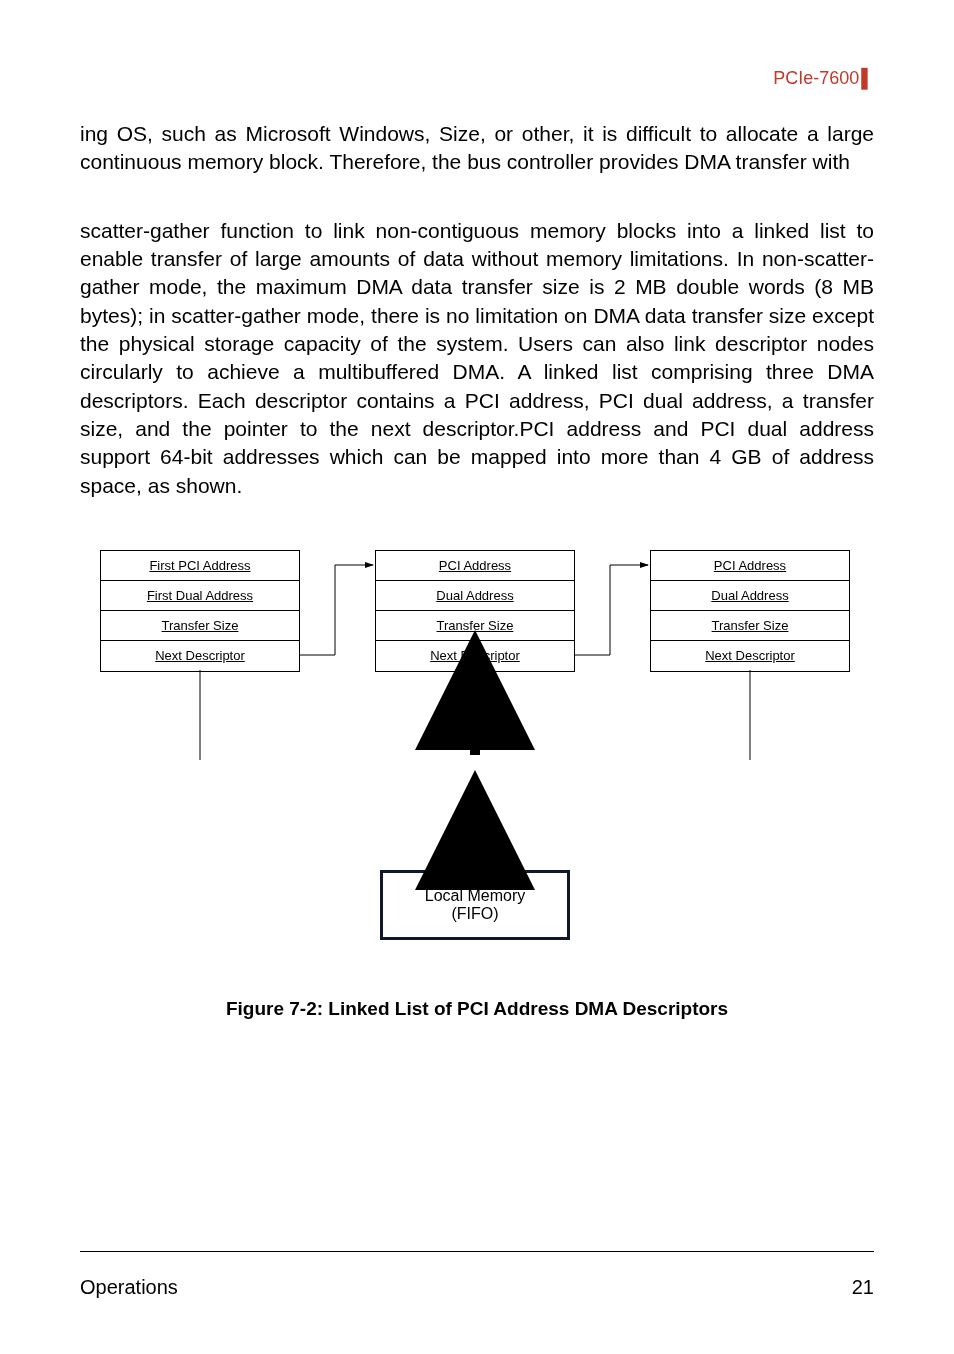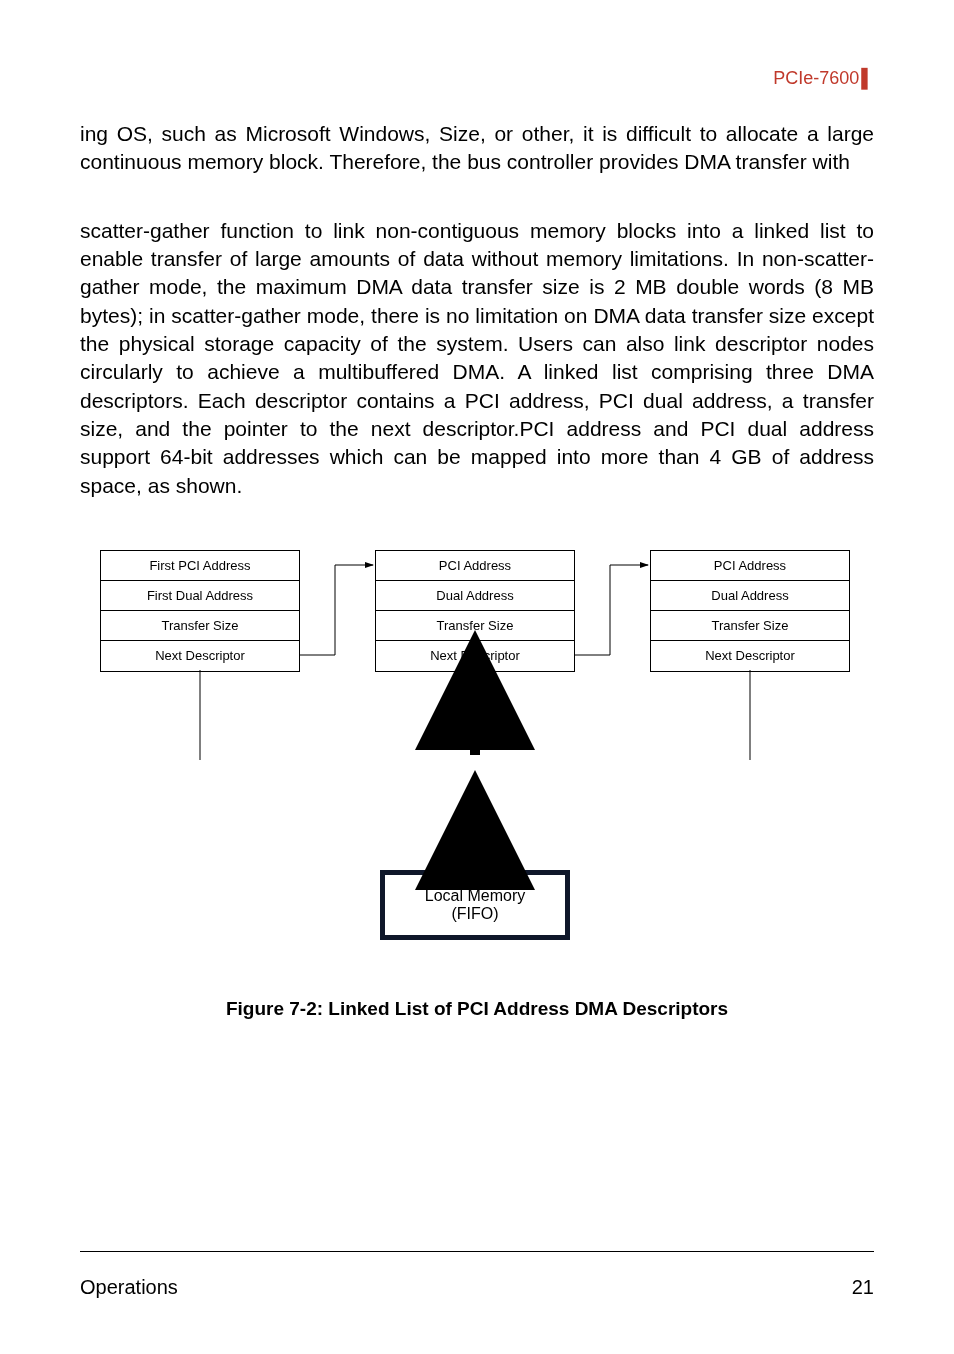--- a/index.html
+++ b/index.html
@@ -34,20 +34,21 @@
   .diagram-area {
     margin-top: 50px;
     position: relative;
     height: 430px;
   }
   .desc-block {
     position: absolute;
     width: 200px;
     border: 1px solid #000;
     background: #fff;
+    text-decoration: underline;
   }
   .desc-row {
     border-bottom: 1px solid #000;
     height: 30px;
     line-height: 30px;
     text-align: center;
     font-size: 13px;
   }
   .desc-row:last-child { border-bottom: none; }
   .pci-bus {
@@ -60,21 +61,21 @@
     text-align: center;
     line-height: 50px;
     font-size: 16px;
   }
   .local-mem {
     position: absolute;
     left: 300px;
     top: 320px;
     width: 190px;
     height: 70px;
-    border: 5px solid #0f172a;
+    border: 3px solid #0f172a;
     text-align: center;
     font-size: 16px;
     display: flex;
     flex-direction: column;
     justify-content: center;
   }
   .figure-caption {
     text-align: center;
     font-weight: bold;
     font-size: 19px;

